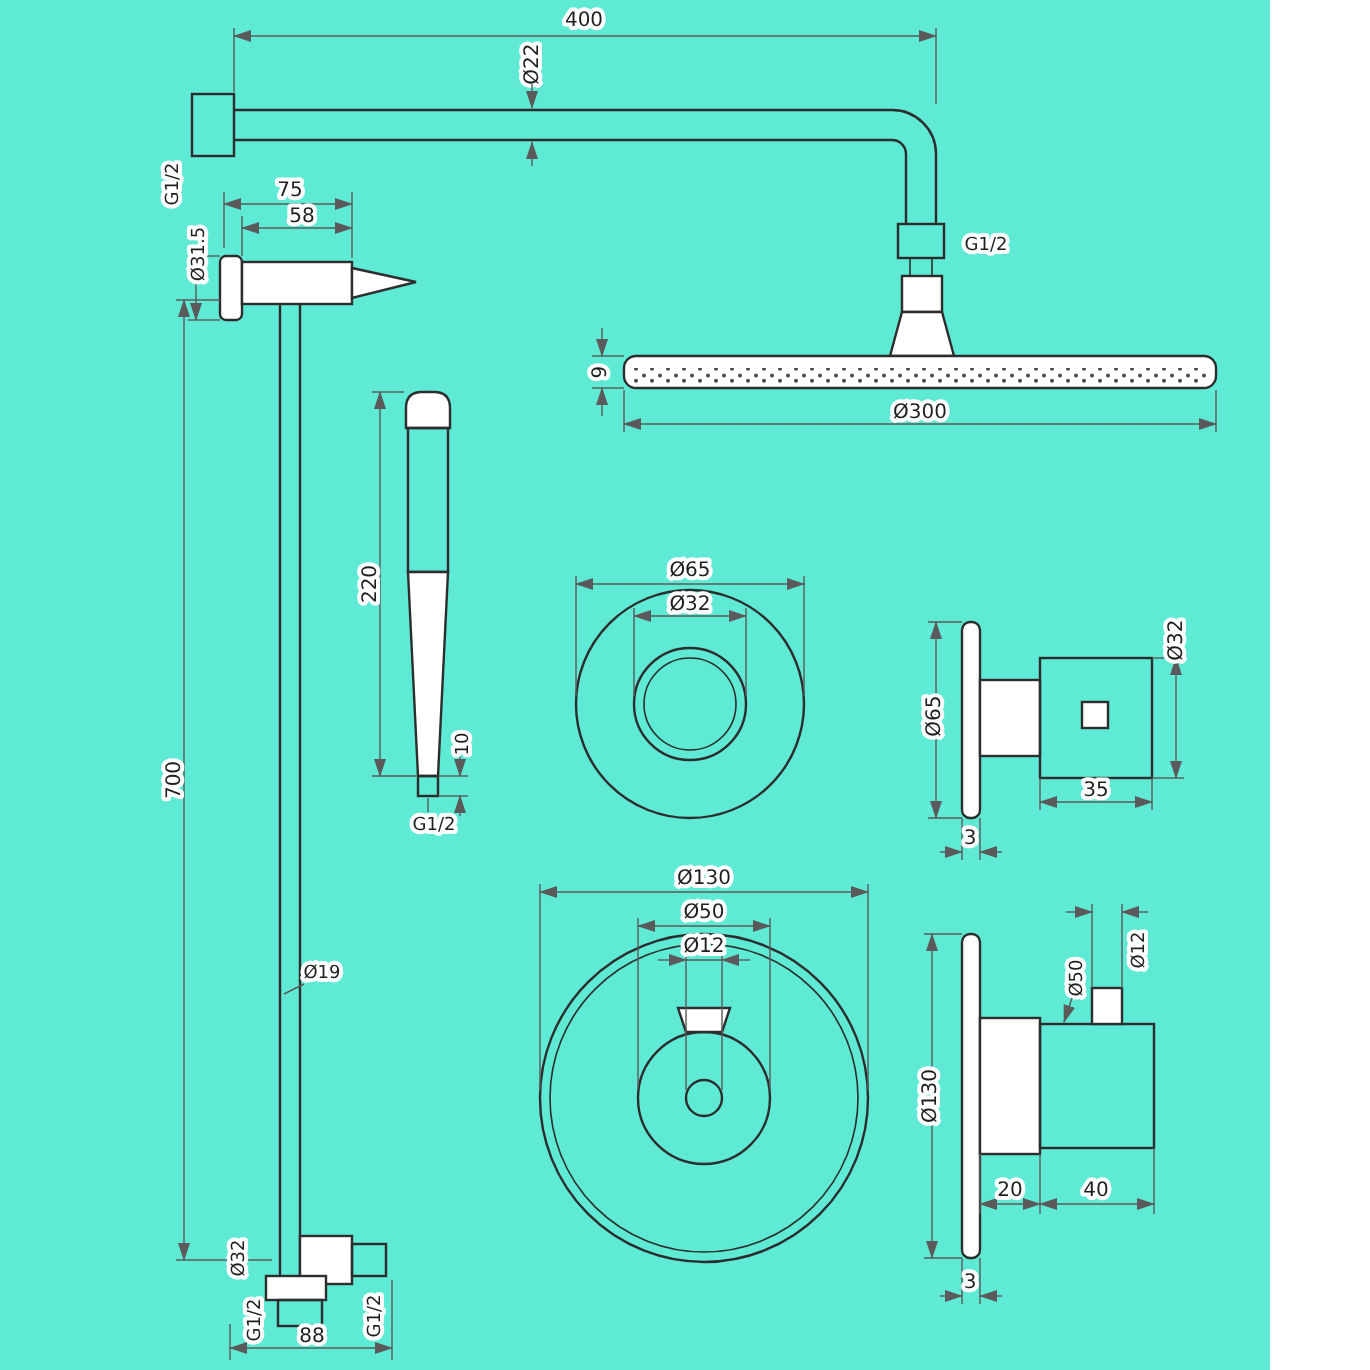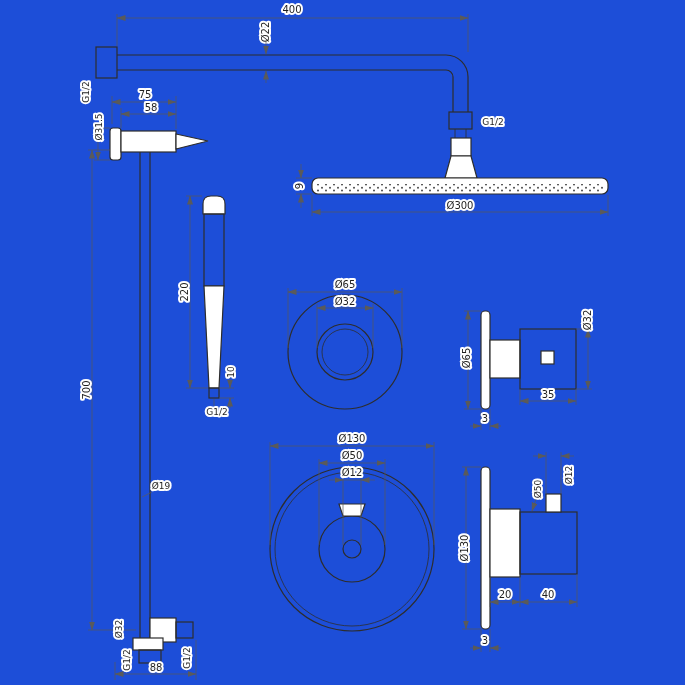--- a/index.html
+++ b/index.html
@@ -1,16 +1,16 @@
 <!DOCTYPE html>
 <html><head>
 <meta charset="utf-8">
 <style>
   html,body{margin:0;padding:0;background:#ffffff;}
-  .stage{width:685px;height:685px;position:relative;background:#1d4ed8;overflow:hidden;text-align:right;}
+  .stage{width:635px;height:685px;position:relative;background:#5eead4;overflow:hidden;text-align:right;}
   svg{display:block;}
   .ol   {fill:none;stroke:#2d2d2d;stroke-width:1.2;}
   .olf  {fill:#ffffff;stroke:#2d2d2d;stroke-width:1.2;}
   .thin {fill:none;stroke:#2d2d2d;stroke-width:0.8;}
   .ext  {fill:none;stroke:#5a5a5a;stroke-width:0.7;}
   .dim  {fill:none;stroke:#5a5a5a;stroke-width:0.7;}
   .lbl  {font-family:"DejaVu Sans",sans-serif;font-size:10px;fill:#1f1f1f;text-anchor:middle;
          paint-order:stroke;stroke:#ffffff;stroke-width:4px;stroke-linejoin:round;}
   .lbl-s{font-family:"DejaVu Sans",sans-serif;font-size:9px;fill:#1f1f1f;text-anchor:middle;
          paint-order:stroke;stroke:#ffffff;stroke-width:4px;stroke-linejoin:round;}

